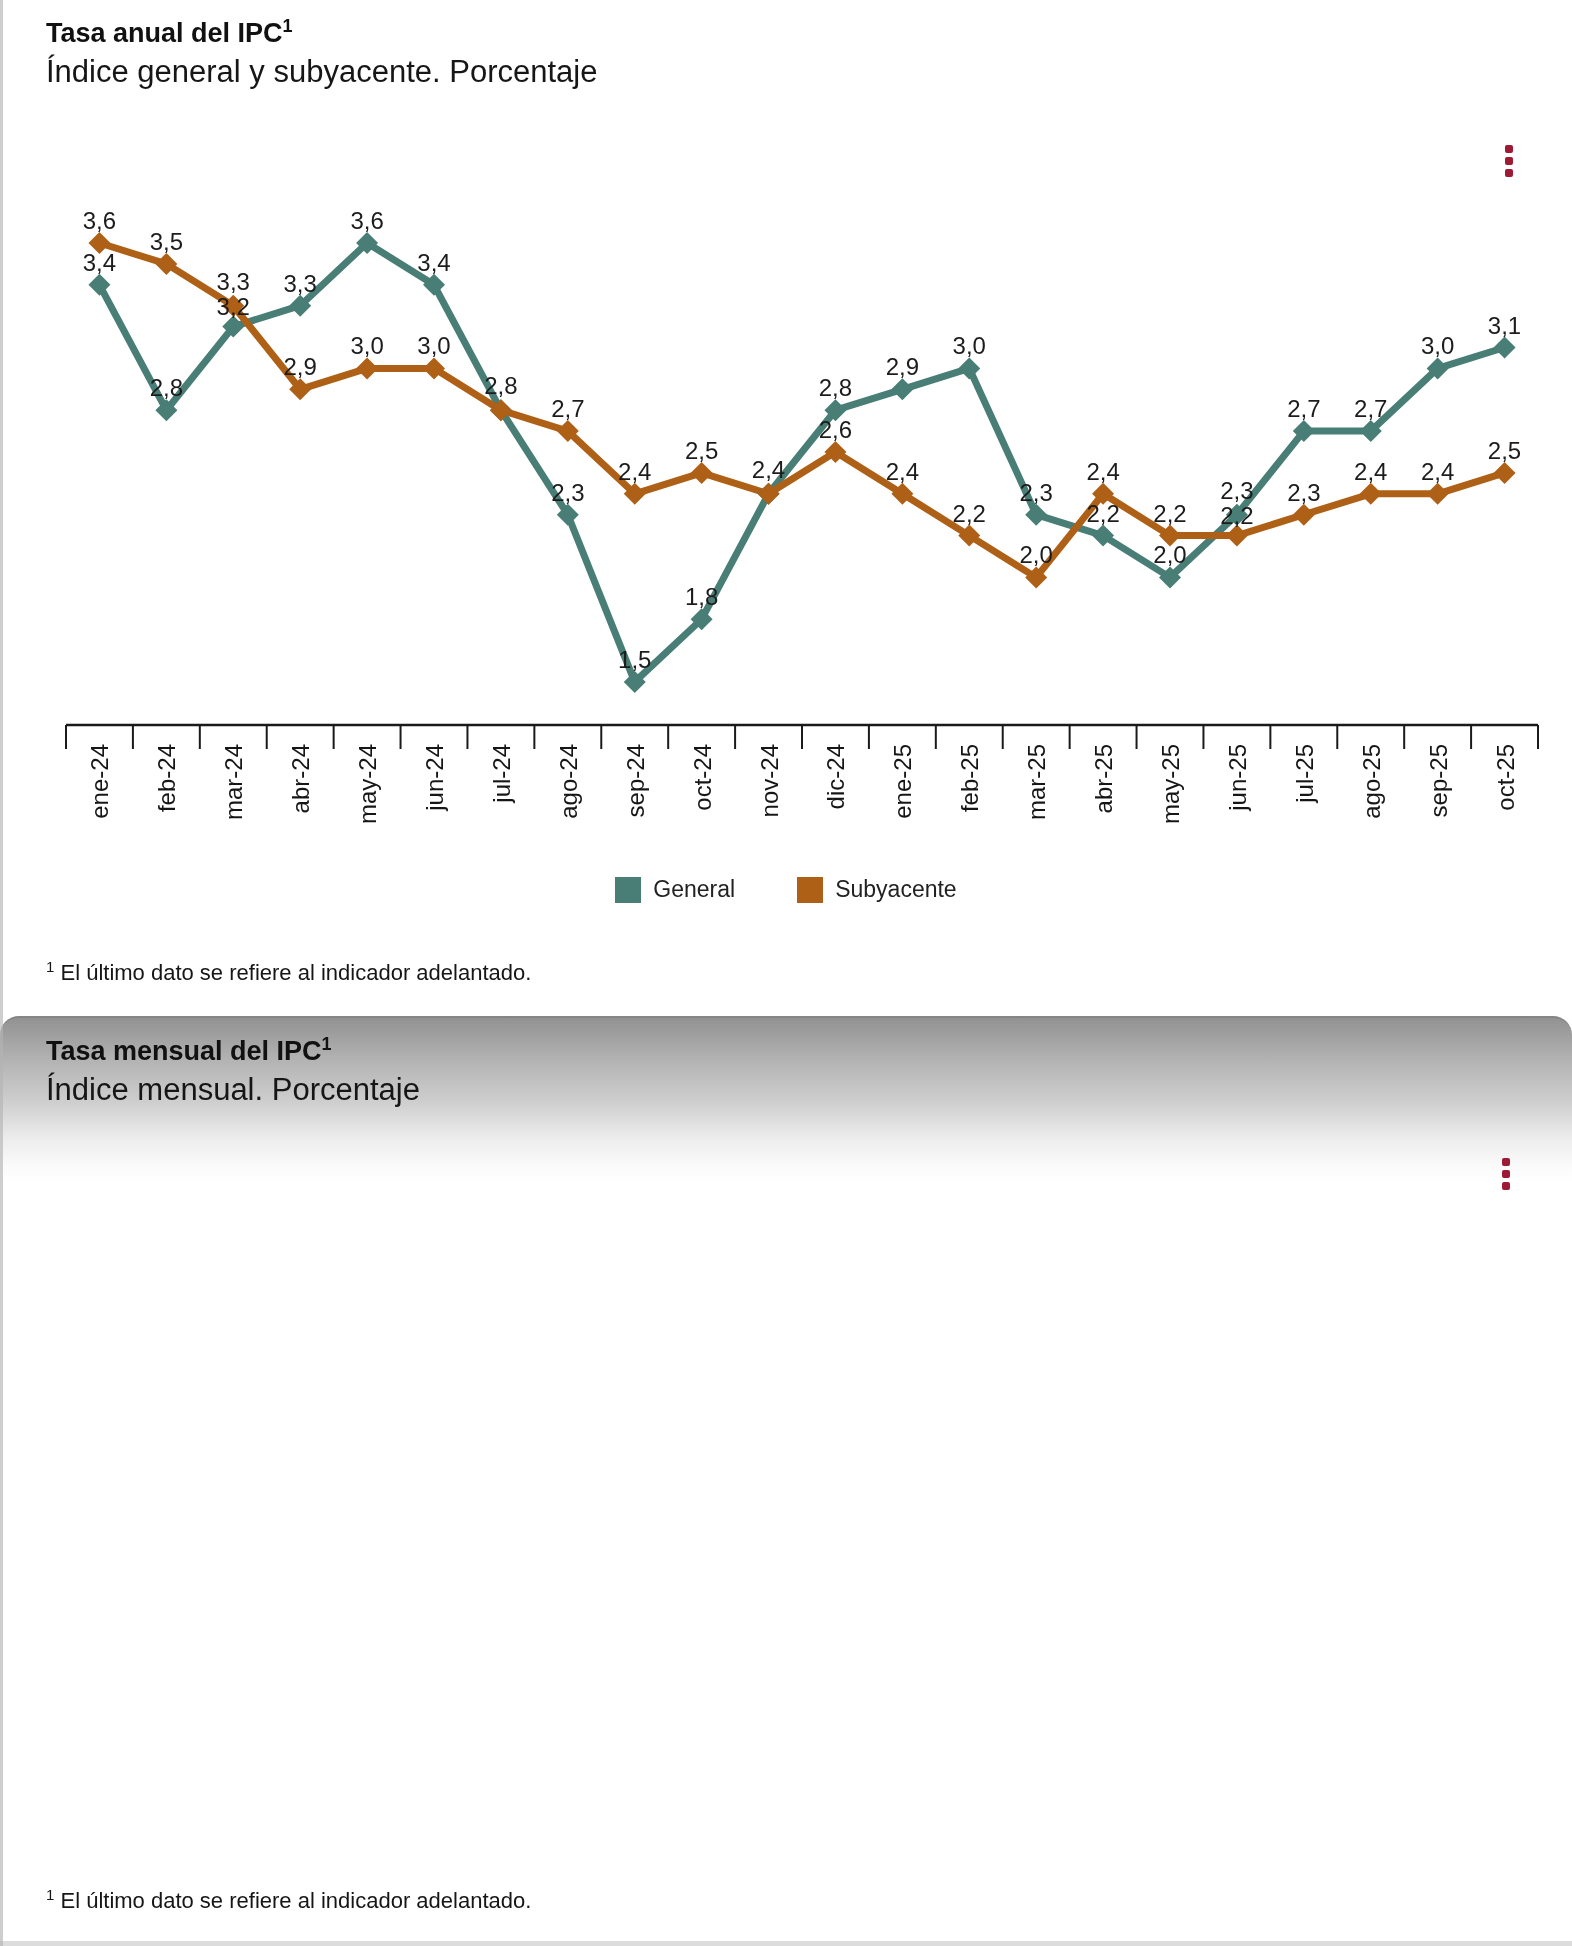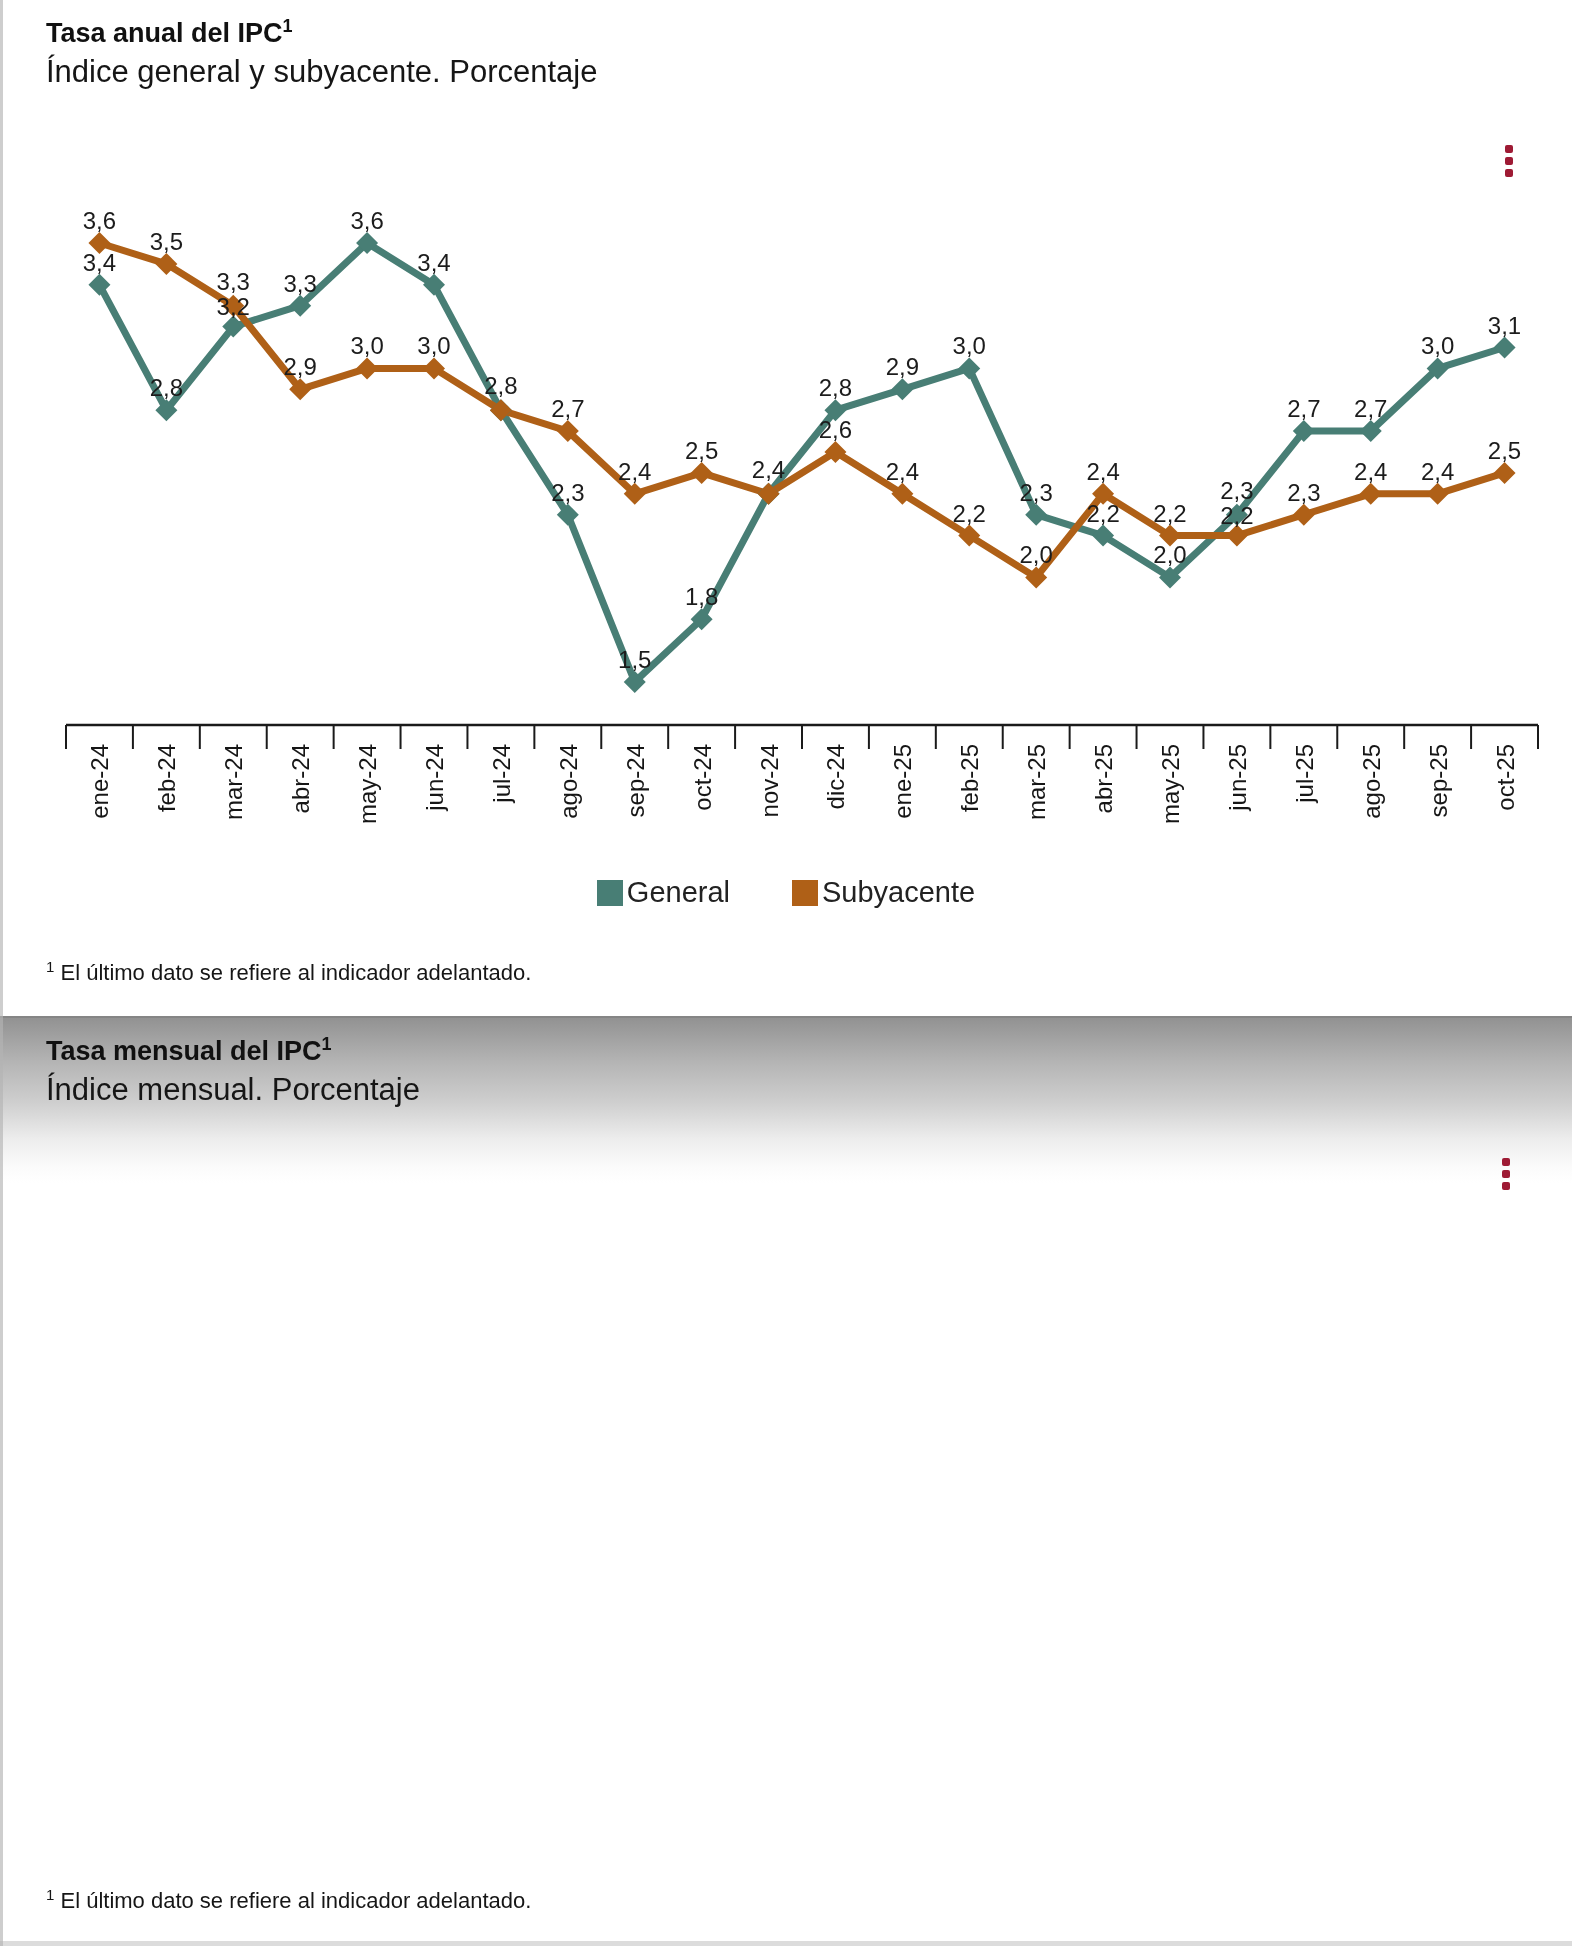--- a/index.html
+++ b/index.html
@@ -1,31 +1,31 @@
 <!DOCTYPE html>
 <html><head>
 <meta charset="utf-8">
 <style>
   html,body{margin:0;padding:0;background:#fff;}
   body{position:relative;width:1572px;height:1946px;overflow:hidden;
        font-family:"Liberation Sans",sans-serif;color:#1b1b1b;}
   .left-edge{position:absolute;left:0;top:0;width:3px;height:1946px;background:#b3b3b3;opacity:.65;z-index:6;}
-  .panel{position:absolute;left:0;width:1572px;z-index:3;}
+  .panel{position:absolute;left:0;width:1572px;z-index:3;border-radius:19px;}
   .panel.top{top:0;height:1016px;}
   .panel.bottom{top:1016px;height:924px;border-top:2px solid #858585;
     background:linear-gradient(180deg,#929292 0px,#b5b5b5 45px,#cfcfcf 85px,#ececec 120px,#fbfbfb 150px,#ffffff 165px,#ffffff 100%);}
   h1{position:absolute;left:46px;top:16px;margin:0;font-size:27px;font-weight:bold;color:#111;}
   h1 sup{font-size:18px;}
   .subtitle{position:absolute;left:46px;top:54px;font-size:31px;color:#161616;}
   .kebab{position:absolute;display:flex;flex-direction:column;gap:4px;padding:4px;cursor:pointer;}
   .kebab i{display:block;width:8px;height:8px;border-radius:2px;background:#9e1a34;}
   .kebab.k1{left:1501px;top:141px;}
   .kebab.k2{left:1498px;top:1152px;}
   .legend{position:absolute;left:0;top:876px;width:1572px;display:flex;justify-content:center;gap:62px;align-items:center;}
-  .legend-item{display:flex;align-items:center;gap:4px;font-size:29px;color:#222;}
+  .legend-item{display:flex;align-items:center;gap:12px;font-size:23px;color:#222;}
   .swatch{width:26px;height:26px;display:inline-block;}
   .footnote{position:absolute;left:46px;font-size:22px;color:#161616;}
   .footnote sup{font-size:15px;}
   .fn1{top:958px;}
   #chart-svg{position:absolute;left:0;top:0;z-index:2;}
   #chart-svg text{font-family:"Liberation Sans",sans-serif;}
   .bottom-strip{position:absolute;left:0;top:1941px;width:1572px;height:5px;background:#dcdcdc;z-index:4;}
 </style>
 </head>
 <body>

